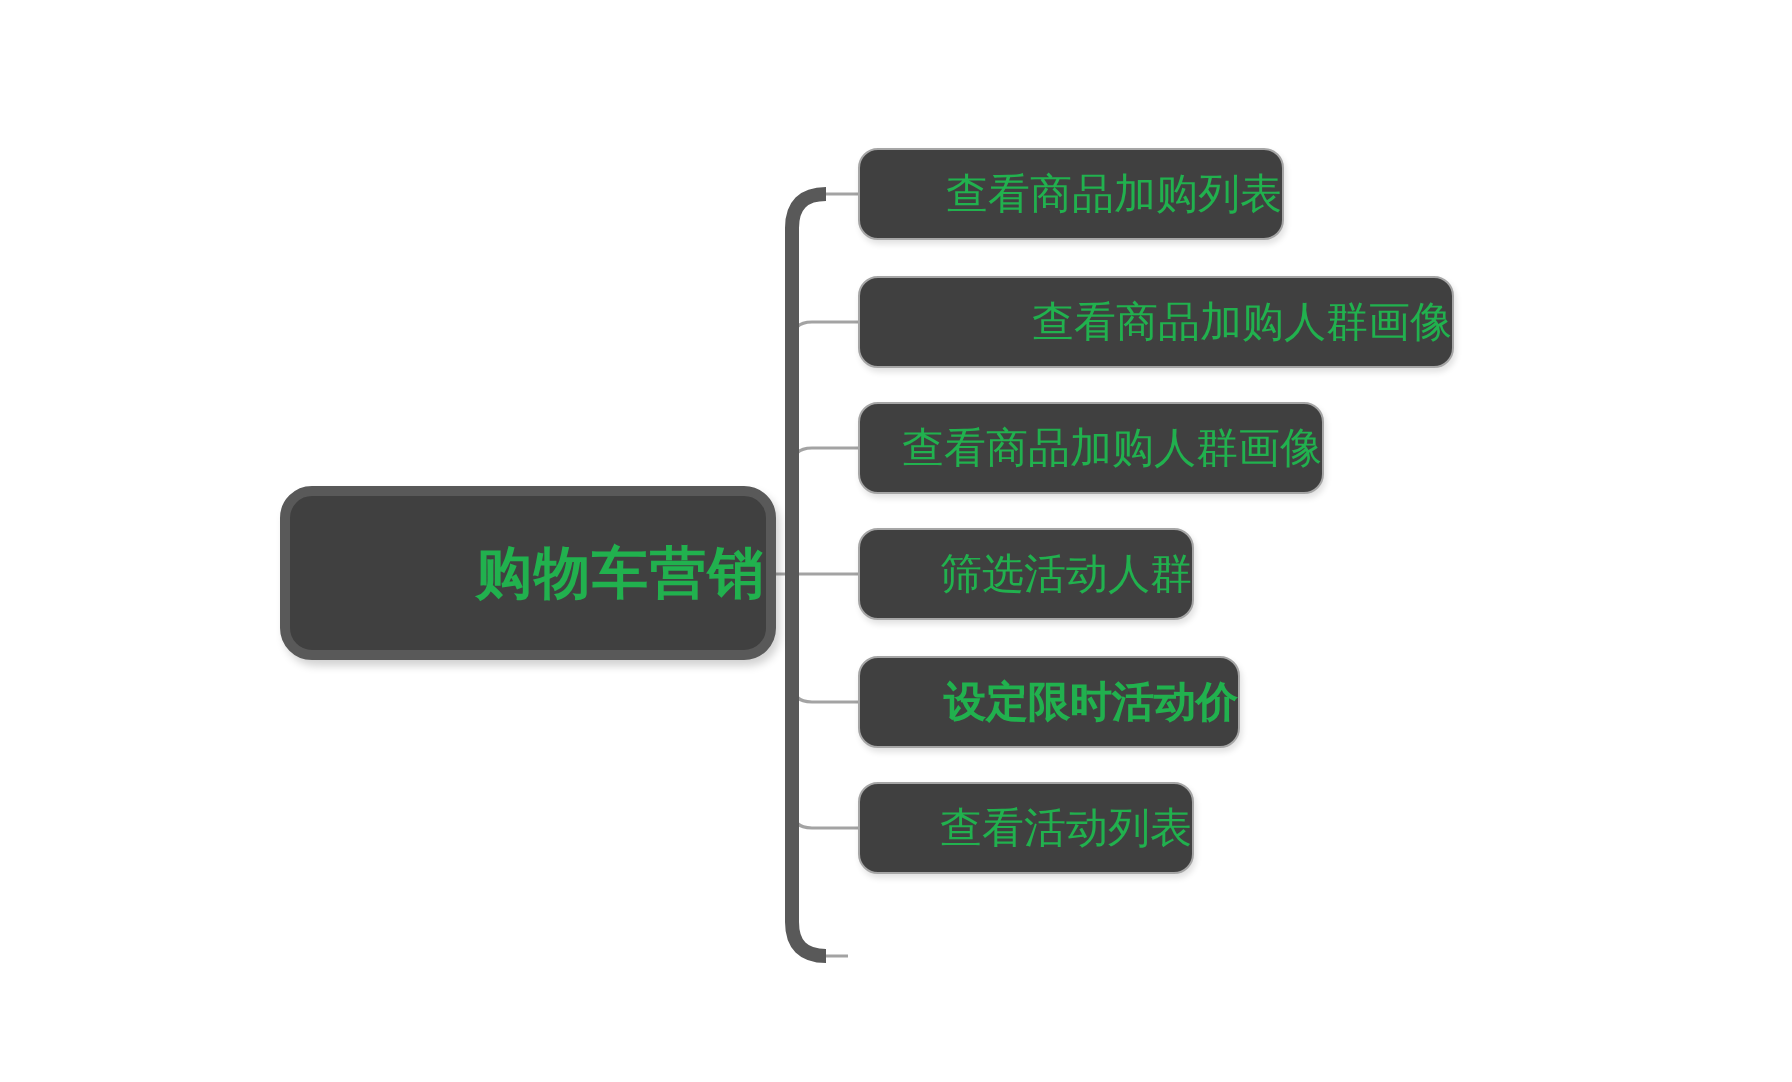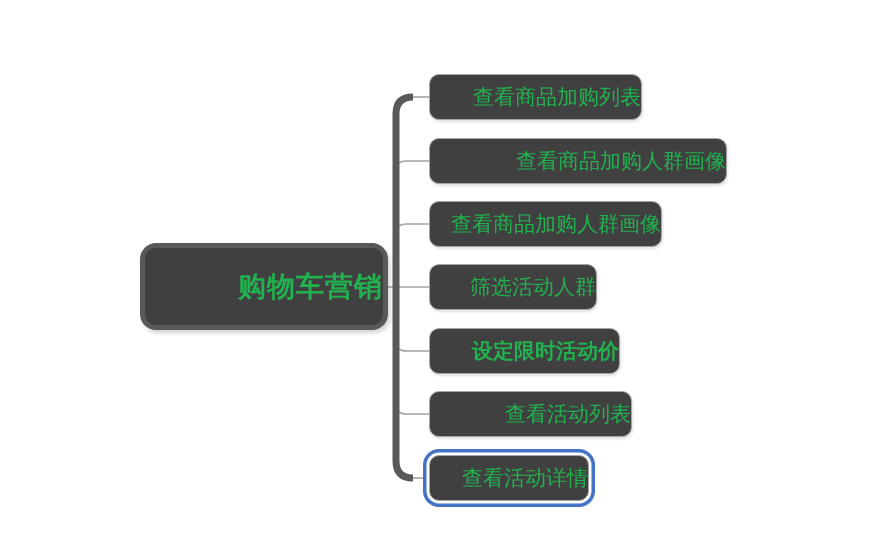--- a/index.html
+++ b/index.html
@@ -45,21 +45,21 @@
     box-shadow: 0 0 0 2.5px #ffffff, 0 0 0 6px #4472c4, 2px 4px 4px rgba(0,0,0,0.22);
   }
   
   .root       { left: 140px; top: 243px; width: 248px; height: 87px; }
   .child      { left: 429px; height: 46px; }
   .child-0    { top: 74px;  width: 213px; }
   .child-1    { top: 138px; width: 298px; }
   .child-2    { top: 201px; width: 233px; }
   .child-3    { top: 264px; width: 168px; }
   .child-4    { top: 328px; width: 191px; font-weight: bold; }
-  .child-5    { top: 391px; width: 203px; }
+  .child-5    { top: 391px; width: 168px; }
   .child-6    { top: 455px; width: 160px; }
 </style>
 </head>
 <body>
 
 <div class="canvas">
 
   <svg class="connector-layer" viewBox="0 0 896 541" xmlns="http://www.w3.org/2000/svg">
 
     <g stroke="#a3a3a3" stroke-width="1.6" fill="none">
@@ -96,17 +96,14 @@
   </div>
 
   <div class="node child child-4">
     <span>设定限时活动价</span>
   </div>
 
   <div class="node child child-5">
     <span>查看活动列表</span>
   </div>
 
-  <div class="node child child-6 selected">
-    <span>查看活动详情</span>
-  </div>
 
 </div>
 
 </body></html>

